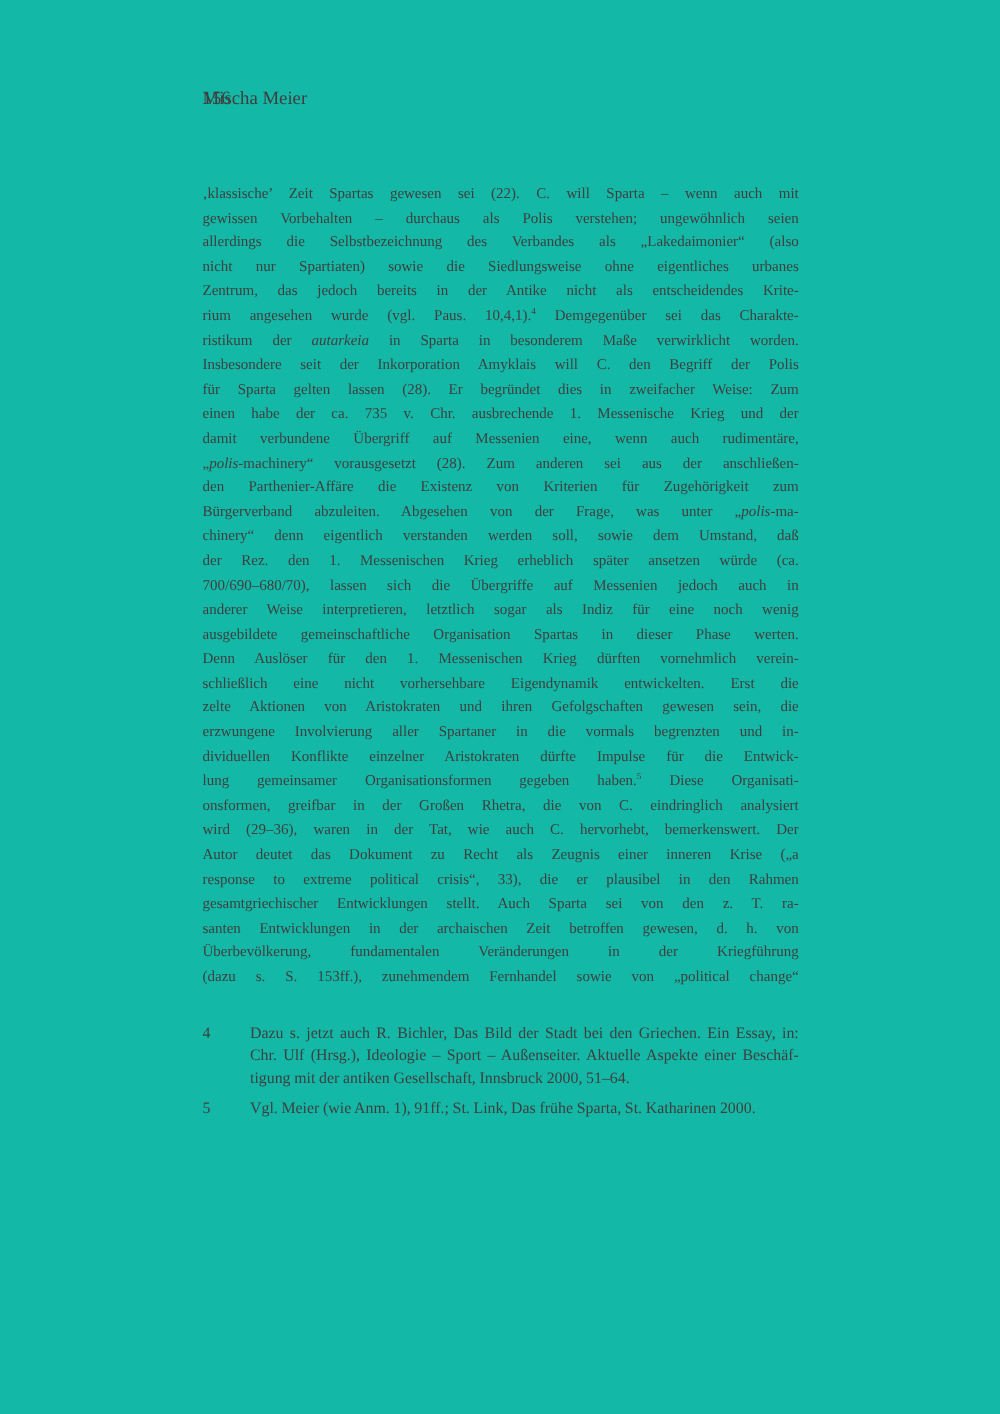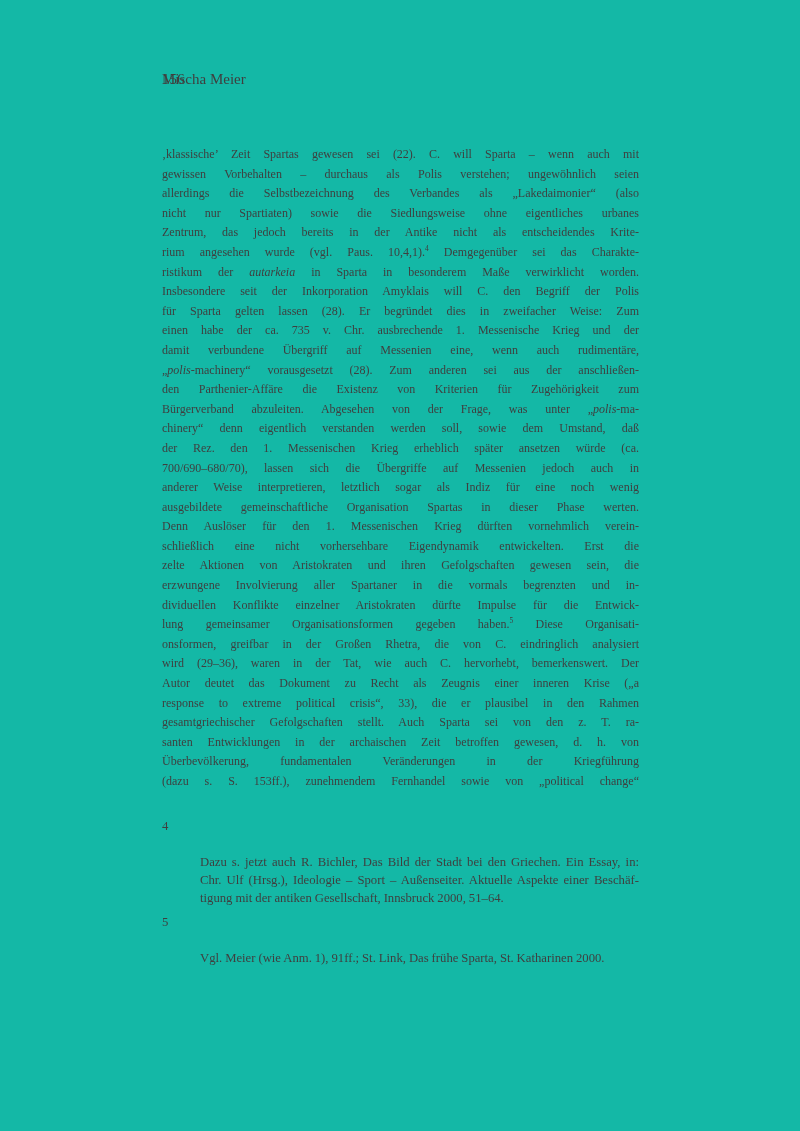--- a/index.html
+++ b/index.html
@@ -67,21 +67,21 @@
     word-spacing: -0.2px;
   }
   .footnote {
     display: flex;
     margin-bottom: 7px;
   }
   .fn-num {
     width: 38px;
     flex: none;
   }
-  .fn-text { flex: 1; min-width: 0; margin-top: 36px; }
+  .fn-text { flex: 1; min-width: 0; }
   .fline {
     height: 17.8px;
     overflow: hidden;
     text-align: justify;
     text-align-last: justify;
   }
   .fline.nostretch { text-align-last: auto; }
 </style>
 </head>
 <body>
@@ -115,21 +115,21 @@
       <div class="bline">Denn Auslöser für den 1. Messenischen Krieg dürften vornehmlich verein-</div>
       <div class="bline">schließlich eine nicht vorhersehbare Eigendynamik entwickelten. Erst die</div>
       <div class="bline">zelte Aktionen von Aristokraten und ihren Gefolgschaften gewesen sein, die</div>
       <div class="bline">erzwungene Involvierung aller Spartaner in die vormals begrenzten und in-</div>
       <div class="bline">dividuellen Konflikte einzelner Aristokraten dürfte Impulse für die Entwick-</div>
       <div class="bline">lung gemeinsamer Organisationsformen gegeben haben.<sup>5</sup> Diese Organisati-</div>
       <div class="bline">onsformen, greifbar in der Großen Rhetra, die von C. eindringlich analysiert</div>
       <div class="bline">wird (29–36), waren in der Tat, wie auch C. hervorhebt, bemerkenswert. Der</div>
       <div class="bline">Autor deutet das Dokument zu Recht als Zeugnis einer inneren Krise („a</div>
       <div class="bline">response to extreme political crisis“, 33), die er plausibel in den Rahmen</div>
-      <div class="bline">gesamtgriechischer Gefolgschaften stellt. Auch Sparta sei von den z. T. ra-</div>
+      <div class="bline">gesamtgriechischer Entwicklungen stellt. Auch Sparta sei von den z. T. ra-</div>
       <div class="bline">santen Entwicklungen in der archaischen Zeit betroffen gewesen, d. h. von</div>
       <div class="bline">Überbevölkerung, fundamentalen Veränderungen in der Kriegführung</div>
       <div class="bline">(dazu s. S. 153ff.), zunehmendem Fernhandel sowie von „political change“</div>
     </main>
 
   <section class="footnotes">
       <div class="footnote">
         <span class="fn-num">4</span>
         <div class="fn-text">
           <div class="fline">Dazu s. jetzt auch R. Bichler, Das Bild der Stadt bei den Griechen. Ein Essay, in:</div>

